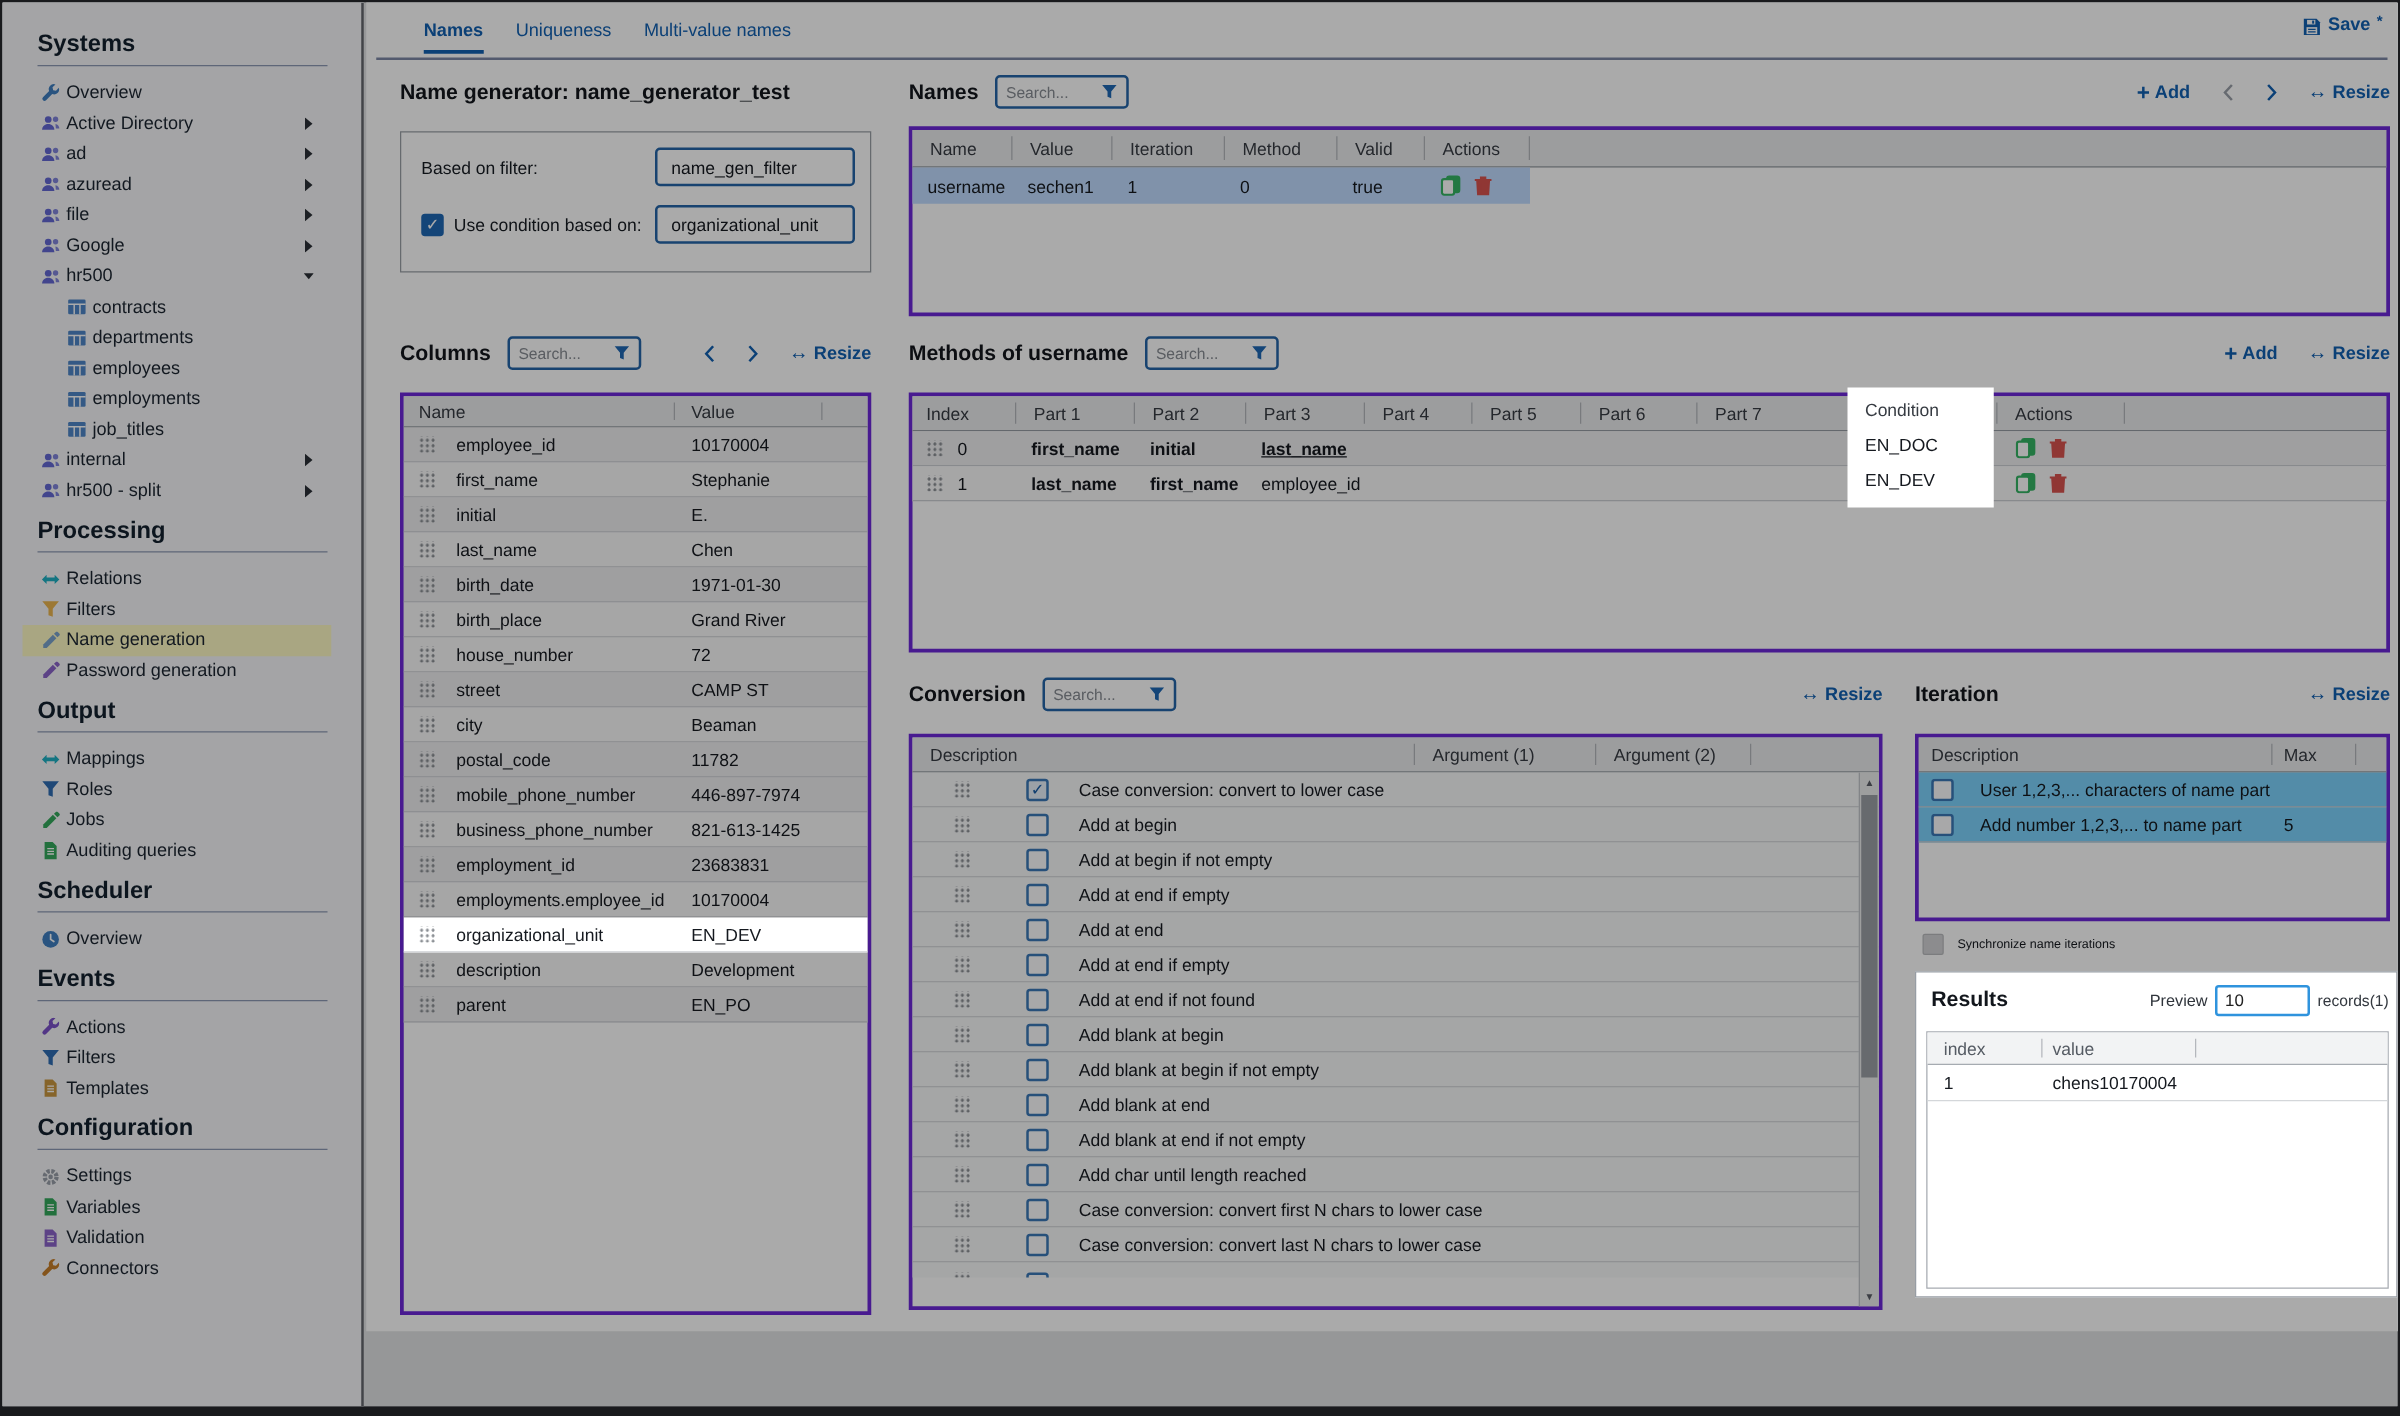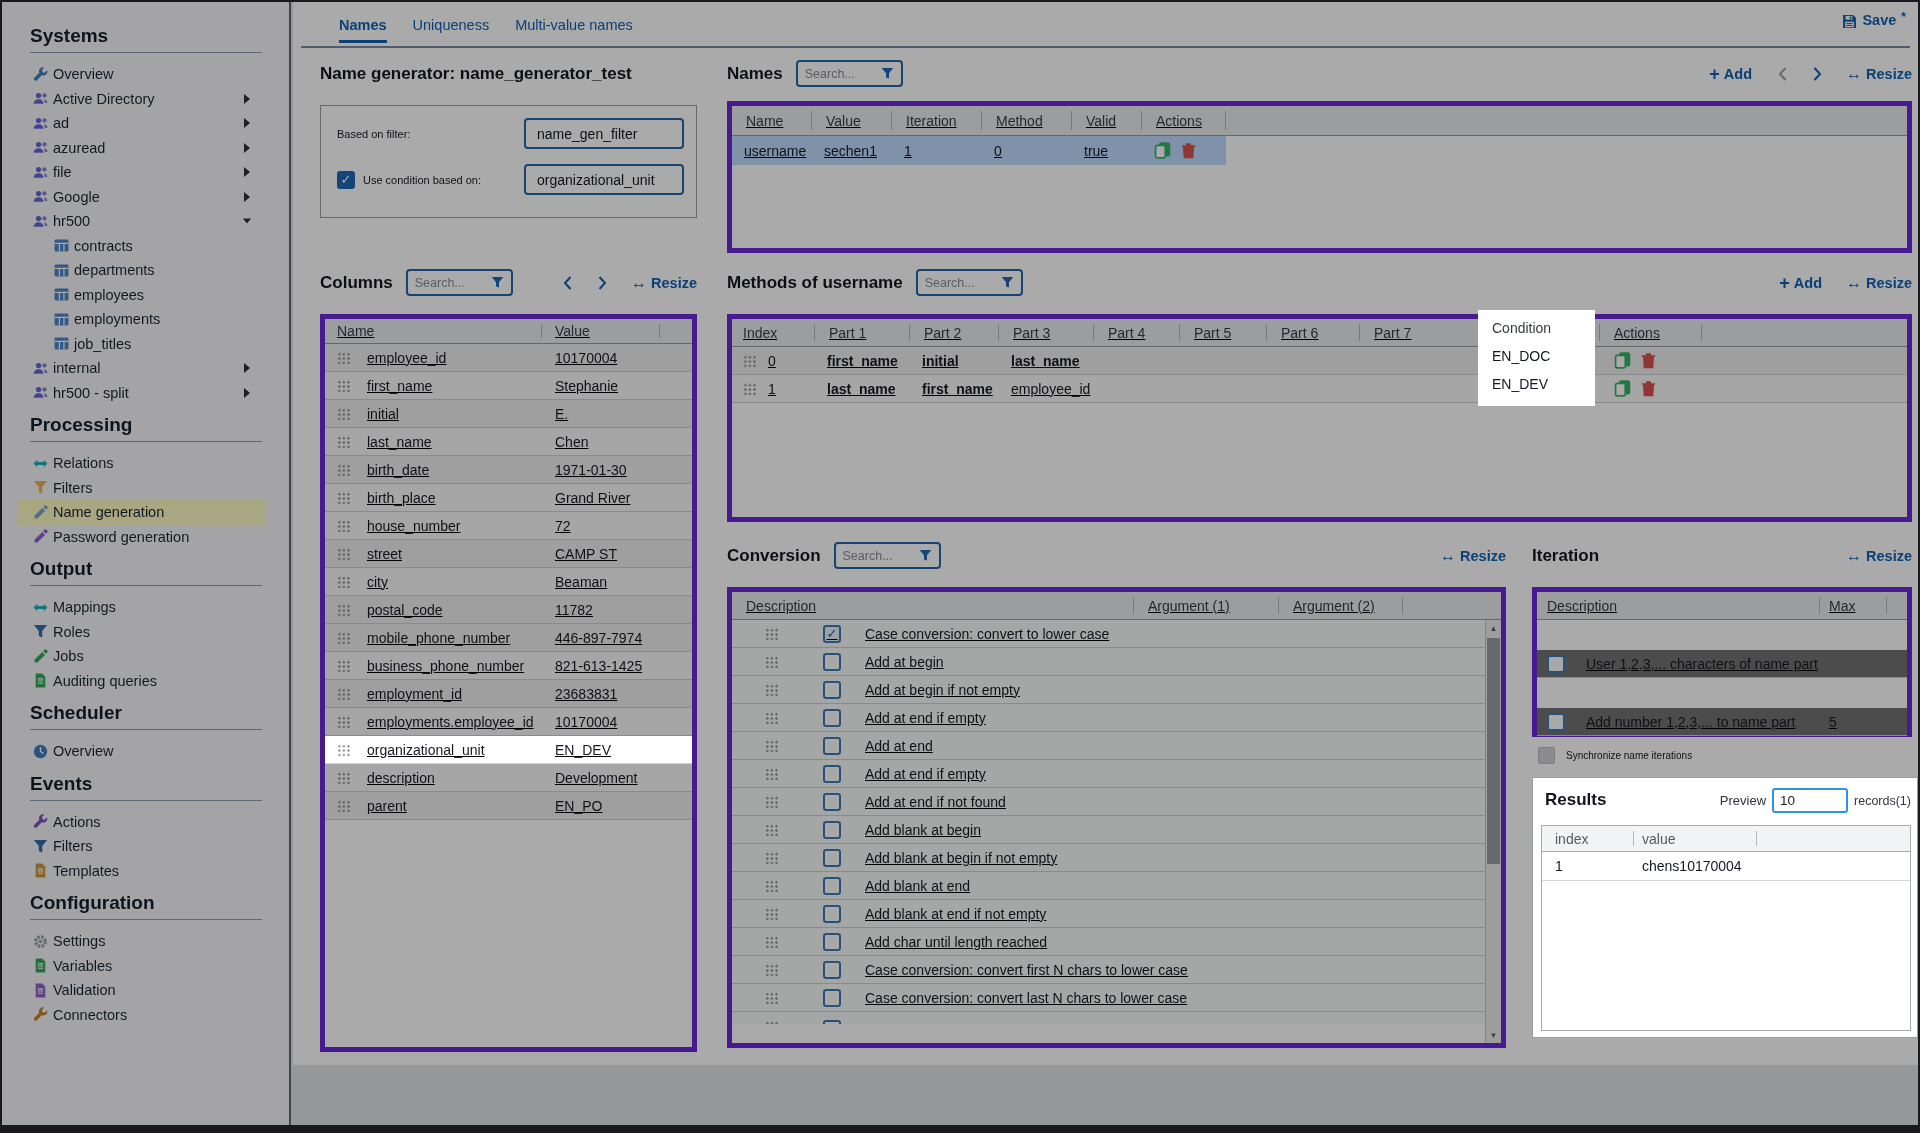--- a/index.html
+++ b/index.html
@@ -29,21 +29,21 @@
   .tabbar-line{position:absolute;left:8px;right:10px;top:44px;height:2px;background:#7d88a6;}
   .save-btn{position:absolute;right:14px;top:10px;display:flex;gap:5px;align-items:flex-start;
     color:#1160b2;font-size:14.5px;font-weight:600;cursor:pointer;}
   .save-btn .icn{margin-top:2px;}
   .save-star{font-size:12px;transform:translateY(-2px);}
   
   .gen-title{position:absolute;left:27px;top:62px;font-size:17px;font-weight:700;color:#12161c;}
   .gen-box{position:absolute;left:27px;top:103px;width:377px;height:113px;border:1px solid #9aa0a6;box-sizing:border-box;background:#fff;}
   .gen-row{position:absolute;left:16px;right:12px;display:flex;align-items:center;height:31px;}
   .gen-row.r1{top:12px;}.gen-row.r2{top:58px;}
-  .gen-label{font-size:11px;color:#161b22;}
+  .gen-label{font-size:14px;color:#161b22;}
   .gen-select{margin-left:auto;width:160px;height:31px;border:2px solid #2465a8;border-radius:4px;
     display:flex;align-items:center;padding:0 8px 0 11px;font-size:14px;color:#14181f;
     box-sizing:border-box;background:#fff;cursor:pointer;}
   .spinner{margin-left:auto;display:flex;flex-direction:column;gap:2px;}
   .spinner i{display:block;width:0;height:0;border:4px solid transparent;}
   .sp-up{border-bottom:5px solid #2b313a;border-top:none;}
   .sp-dn{border-top:5px solid #2b313a;border-bottom:none;}
   .checkbox{width:18px;height:18px;border-radius:3px;box-sizing:border-box;flex:none;}
   .cb-blue{background:#1f68b4;color:#fff;display:flex;align-items:center;justify-content:center;
     font-size:13px;font-weight:700;margin-right:8px;}
@@ -59,21 +59,21 @@
   .funnel-sm svg{width:13px;height:13px;fill:currentColor;}
   .tb-spacer{flex:1;}
   .tb-btn{display:flex;align-items:center;gap:4px;color:#1160b2;font-size:14.5px;font-weight:600;
     margin-left:24px;cursor:pointer;white-space:nowrap;}
   .tb-btn .plus{font-size:18px;font-weight:700;line-height:14px;}
   .tb-btn .harrow{font-size:16px;font-weight:700;line-height:14px;}
   .chev-btn{color:#1160b2;margin-left:26px;display:inline-flex;width:9px;height:14px;cursor:pointer;}
   .chev-btn svg{width:9px;height:14px;stroke:currentColor;fill:none;stroke-width:2;}
   .chev-btn.disabled{color:#9aa0a8;}
   
-  .tbl{position:absolute;background:#fff;border:5px solid #6d28d9;box-sizing:border-box;text-decoration:underline;}
+  .tbl{position:absolute;background:#fff;border:3px solid #6d28d9;box-sizing:border-box;}
   .thead{display:flex;background:#ebecee;border-bottom:1px solid #979da4;box-sizing:border-box;align-items:stretch;}
   .hc{font-size:14px;color:#363b42;display:flex;align-items:center;padding-left:14px;
     box-sizing:border-box;position:relative;flex:none;}
   .hc::after{content:"";position:absolute;right:0;top:5px;bottom:5px;width:1px;background:#b4b7bc;}
   .hc.fill{flex:1;}.hc.fill::after{display:none;}
   .trow{display:flex;align-items:center;box-sizing:border-box;border-bottom:1px solid #cdd0d4;}
   .cell{box-sizing:border-box;padding-left:12px;font-size:14px;color:#15191f;white-space:nowrap;
     overflow:hidden;flex:none;display:flex;align-items:center;}
   .handle{width:14px;height:13px;flex:none;
     background-image:radial-gradient(circle,#8b8f94 1.1px,transparent 1.3px);
@@ -126,21 +126,21 @@
   .trow.sliver .conv-handle,.trow.sliver .conv-cb{margin-top:8px;}
   .vscroll{position:absolute;right:0;top:28px;bottom:0;width:16px;background:#ecedee;
     border-left:1px solid #c4c7cb;box-sizing:border-box;}
   .vs-arrow{position:absolute;left:0;right:0;height:16px;color:#5a5e66;font-size:8px;
     display:flex;align-items:center;justify-content:center;cursor:pointer;}
   .vs-up{top:0;}.vs-dn{bottom:0;}
   .vs-thumb{position:absolute;top:18px;height:226px;left:1px;right:1px;background:#9b9fa6;cursor:grab;}
   
   .iter-tbl{left:1239px;top:585px;width:380px;height:150px;}
   .iter-tbl .thead{height:28px;}
-  .iter-tbl .trow{height:28px;background:#737373;cursor:pointer;margin-top:30px;}
+  .iter-tbl .trow{height:28px;background:#7dd3fc;cursor:pointer;}
   .c-i0{width:283px;display:flex;align-items:center;padding-left:10px;}
   .c-i1{width:67px;padding-left:9px;}
   .iter-cb{width:18px;height:18px;border:2px solid #3b79b7;border-radius:3px;background:#fdfdfe;
     box-sizing:border-box;flex:none;margin-right:21px;cursor:pointer;}
   .sync{position:absolute;left:1245px;top:745px;display:flex;align-items:center;gap:11px;
     font-size:10px;color:#15191f;}
   .sync-cb{width:17px;height:17px;background:#d2d3d5;border:1px solid #b9bbbe;border-radius:2px;
     box-sizing:border-box;cursor:pointer;}
   
   .results{position:absolute;left:1239px;top:775px;width:386px;height:261px;background:#fff;

